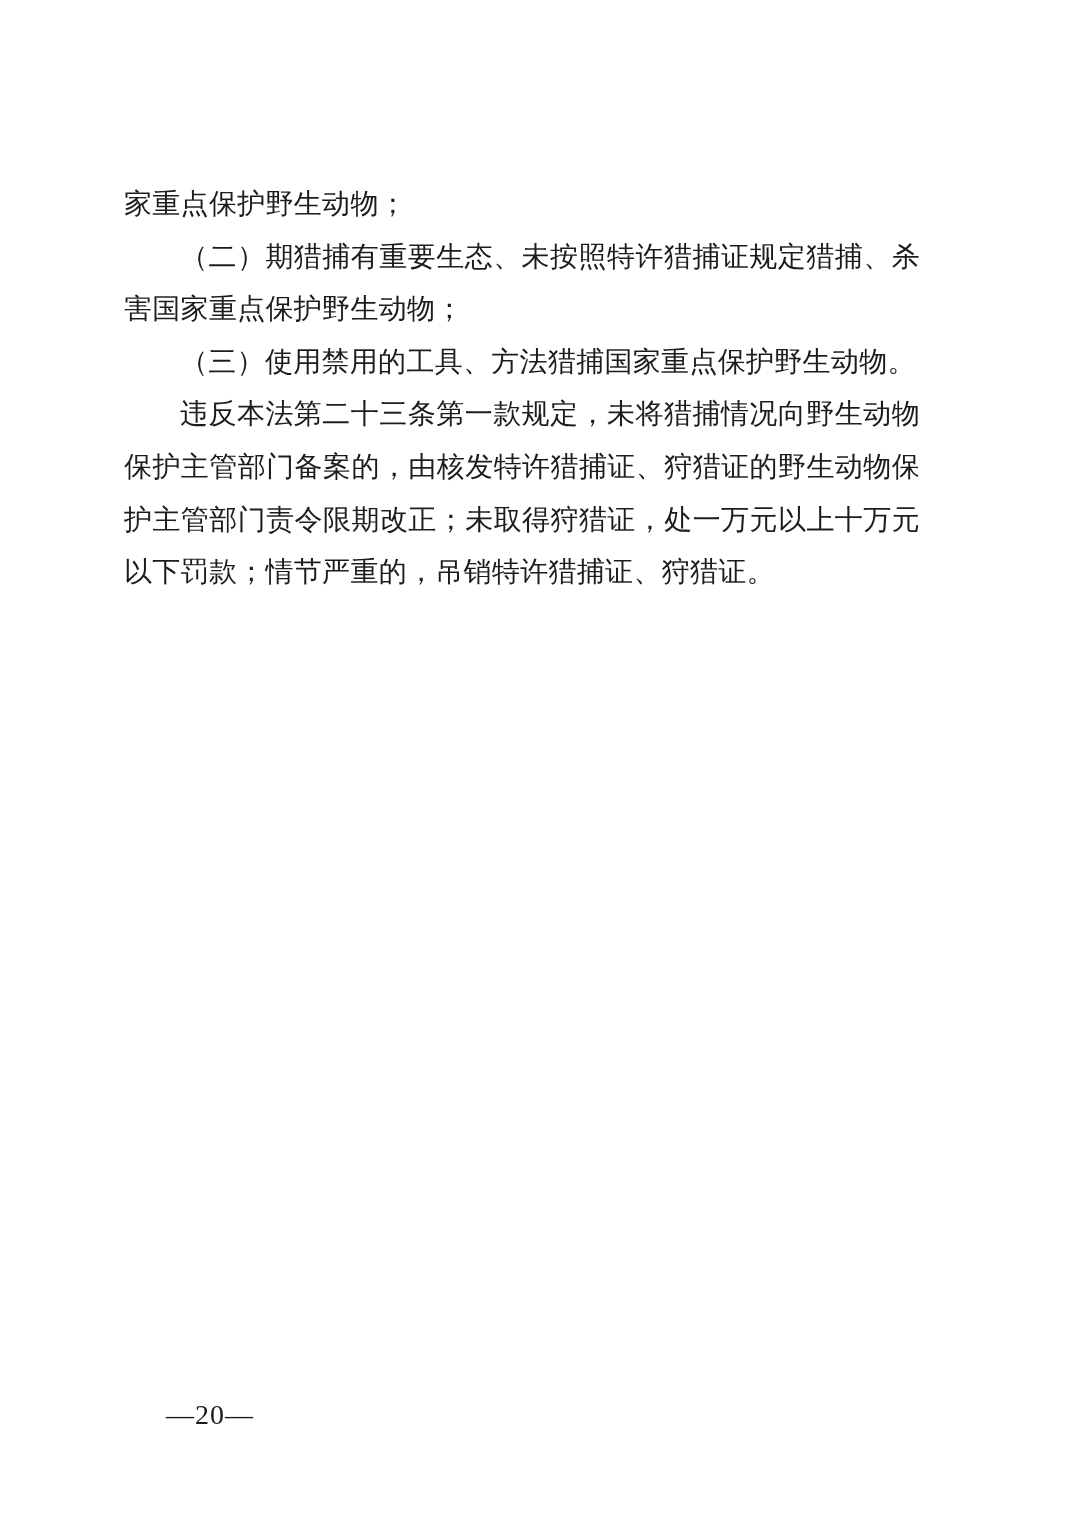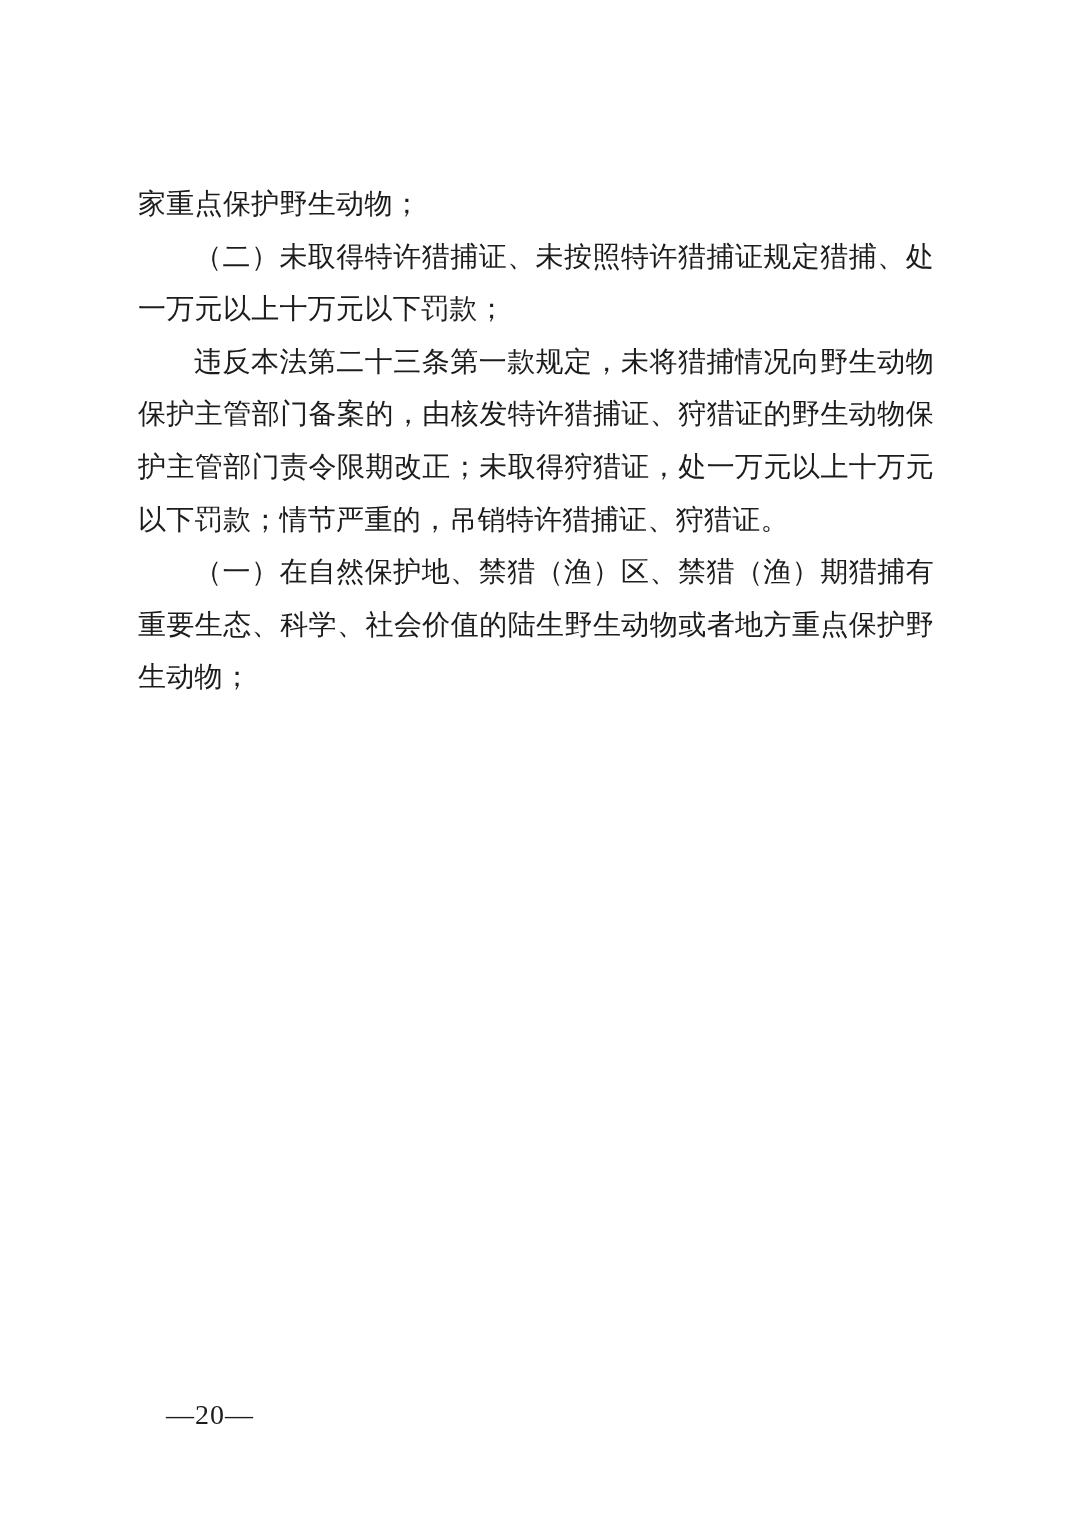--- a/index.html
+++ b/index.html
@@ -11,21 +11,21 @@
     position: relative;
     width: 1074px;
     height: 1520px;
     background: #ffffff;
     overflow: hidden;
     font-family: "Liberation Serif", "DejaVu Serif", serif;
     color: #1c1c1c;
   }
   .text-block {
     position: absolute;
-    left: 138px;
+    left: 124px;
     top: 178px;
     width: 796px;
     font-size: 28px;
     line-height: 52.6px;
     text-align: justify;
     text-justify: inter-ideograph;
     letter-spacing: 0.3px;
   }
   .text-block p {
     margin: 0;
@@ -54,27 +54,27 @@
 </style>
 </head>
 <body>
 
 <div class="page">
 
   <div class="text-block">
 
     <p class="para-continuation">家重点保护野生动物；</p>
 
-    <p class="para-indent">（二）未取得特许猎捕证、未按照特许猎捕证规定猎捕、处一万元以上十万元以下罚款；</p>
+    <p class="para-indent">（二）期猎捕有重要生态、未按照特许猎捕证规定猎捕、杀害国家重点保护野生动物；</p>
 
+    <p class="para-indent">（三）使用禁用的工具、方法猎捕国家重点保护野生动物。</p>
 
     <p class="para-indent">违反本法第二十三条第一款规定，未将猎捕情况向野生动物保护主管部门备案的，由核发特许猎捕证、狩猎证的野生动物保护主管部门责令限期改正；未取得狩猎证，处一万元以上十万元以下罚款；情节严重的，吊销特许猎捕证、狩猎证。</p>
 
 
-    <p class="para-indent">（一）在自然保护地、禁猎（渔）区、禁猎（渔）期猎捕有重要生态、科学、社会价值的陆生野生动物或者地方重点保护野生动物；</p>
 
 
 
   </div>
 
   <div class="page-footer">—20—</div>
 
 </div>
 
 </body></html>

